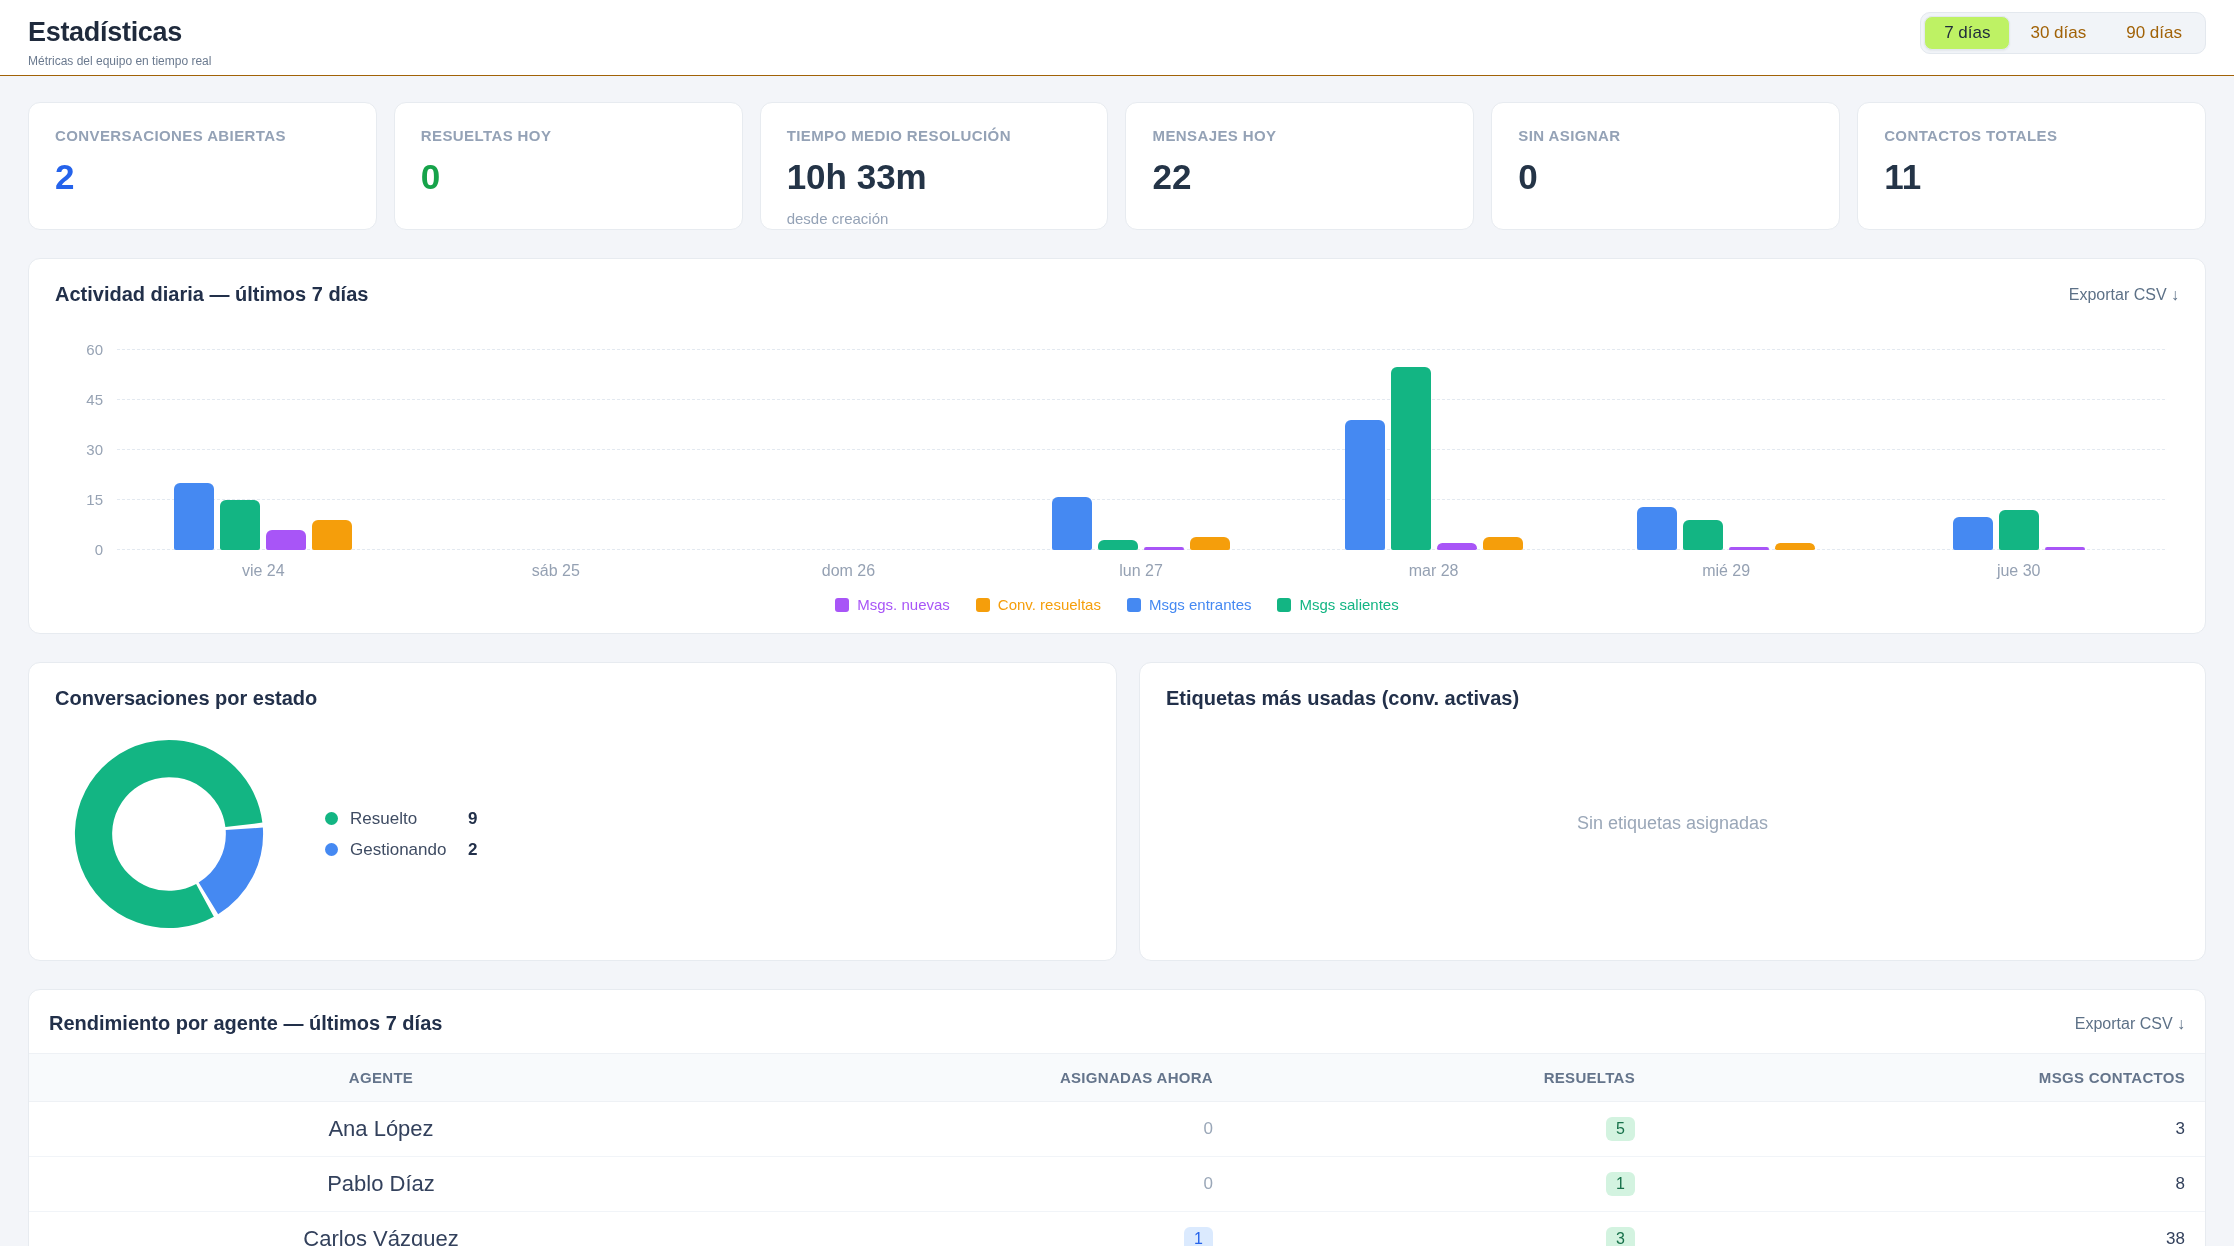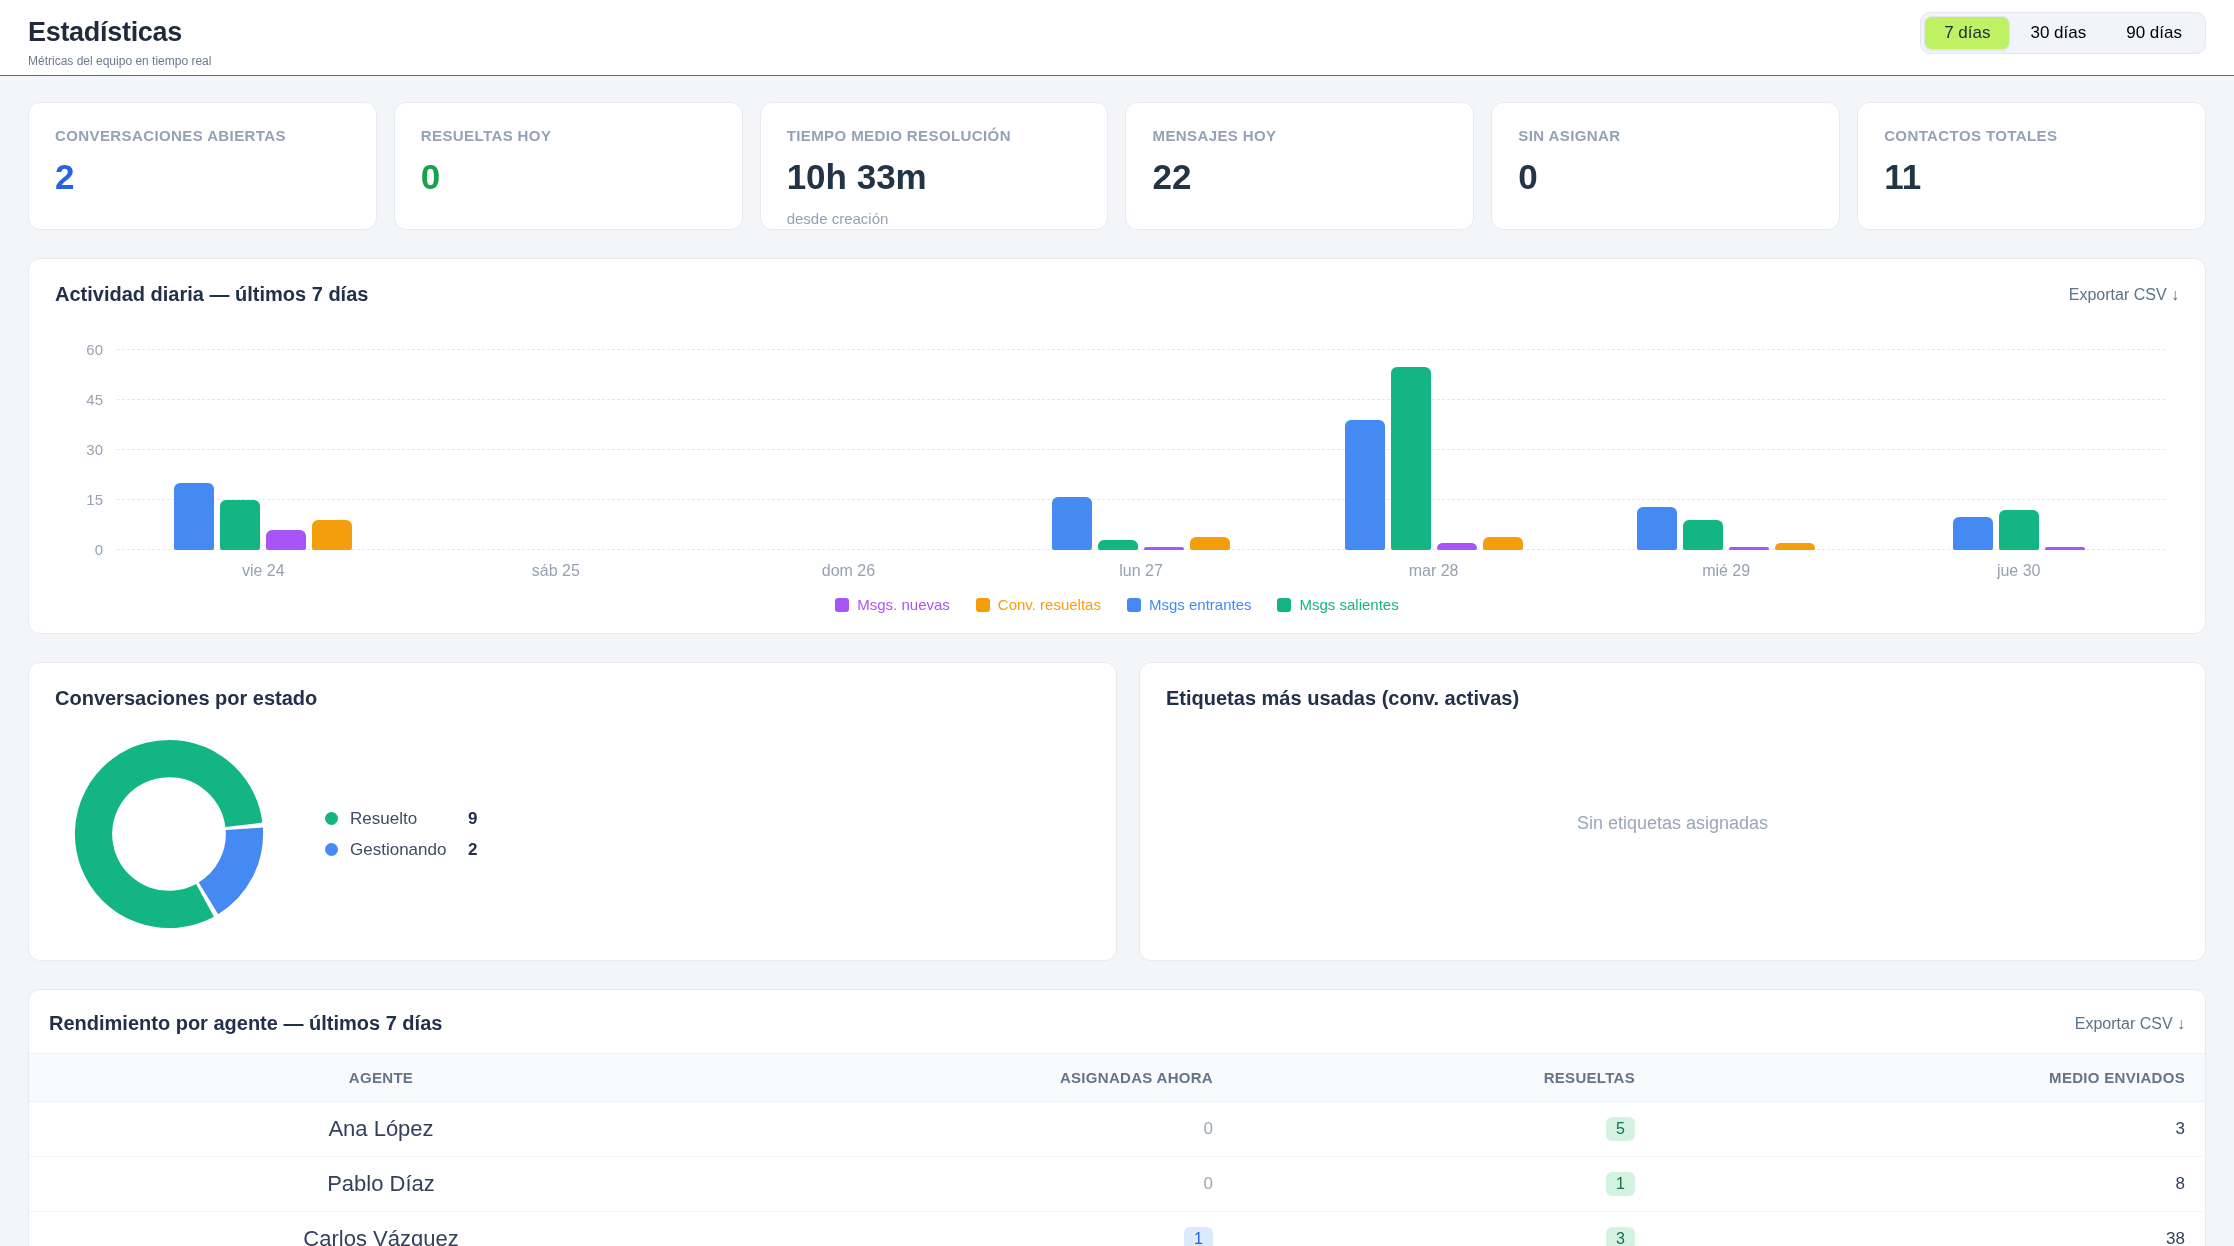--- a/index.html
+++ b/index.html
@@ -20,21 +20,21 @@
   .topbar h1 { font-size: 27px; font-weight: 700; color: #1f2a3c; letter-spacing: -0.3px; }
   .topbar .subtitle { font-size: 12px; color: #6b7a8f; margin-top: 6px; }
   .range-group {
     position: absolute; right: 28px; top: 12px;
     display: flex; align-items: center;
     background: #f1f4f8; border: 1px solid #e3e8ee;
     border-radius: 10px; padding: 3px;
   }
   .range-btn {
     border: 1px solid transparent; background: transparent;
-    font-family: inherit; font-size: 17px; color: #000000;
+    font-family: inherit; font-size: 17px; color: #a16207;
     padding: 6px 19px; border-radius: 8px; cursor: pointer; white-space: nowrap;
   }
   .range-btn.active {
     background: #bef264; color: #1f2a3c; border-color: #e3e8ee;
     box-shadow: 0 1px 2px rgba(30,41,59,.06);
   }
   
   .main { padding: 26px 28px 0 28px; }
   .card {
     background: #ffffff; border: 1px solid #e7ebf0; border-radius: 12px;
@@ -276,21 +276,21 @@
 
   <div class="card table-card">
     <div class="title-row">
       <div class="section-title">Rendimiento por agente — últimos 7 días</div>
       <div class="export-link" style="margin-right:0;">Exportar CSV ↓</div>
     </div>
     <div class="thead">
       <div class="th col-agent">AGENTE</div>
       <div class="th col-asig">ASIGNADAS AHORA</div>
       <div class="th col-res">RESUELTAS</div>
-      <div class="th col-msgs">MEDIO ENVIADOS</div>
+      <div class="th col-msgs">MSGS CONTACTOS</div>
     </div>
     <div id="agents-tbody">
         <div class="trow">
           <div class="col-agent"><span class="agent-name">Ana López</span></div>
           <div class="col-asig cell-num"><span class="muted">0</span></div>
           <div class="col-res cell-num"><span class="badge badge-green">5</span></div>
           <div class="col-msgs cell-num"><span class="dark">3</span></div>
         </div>
         <div class="trow">
           <div class="col-agent"><span class="agent-name">Pablo Díaz</span></div>

